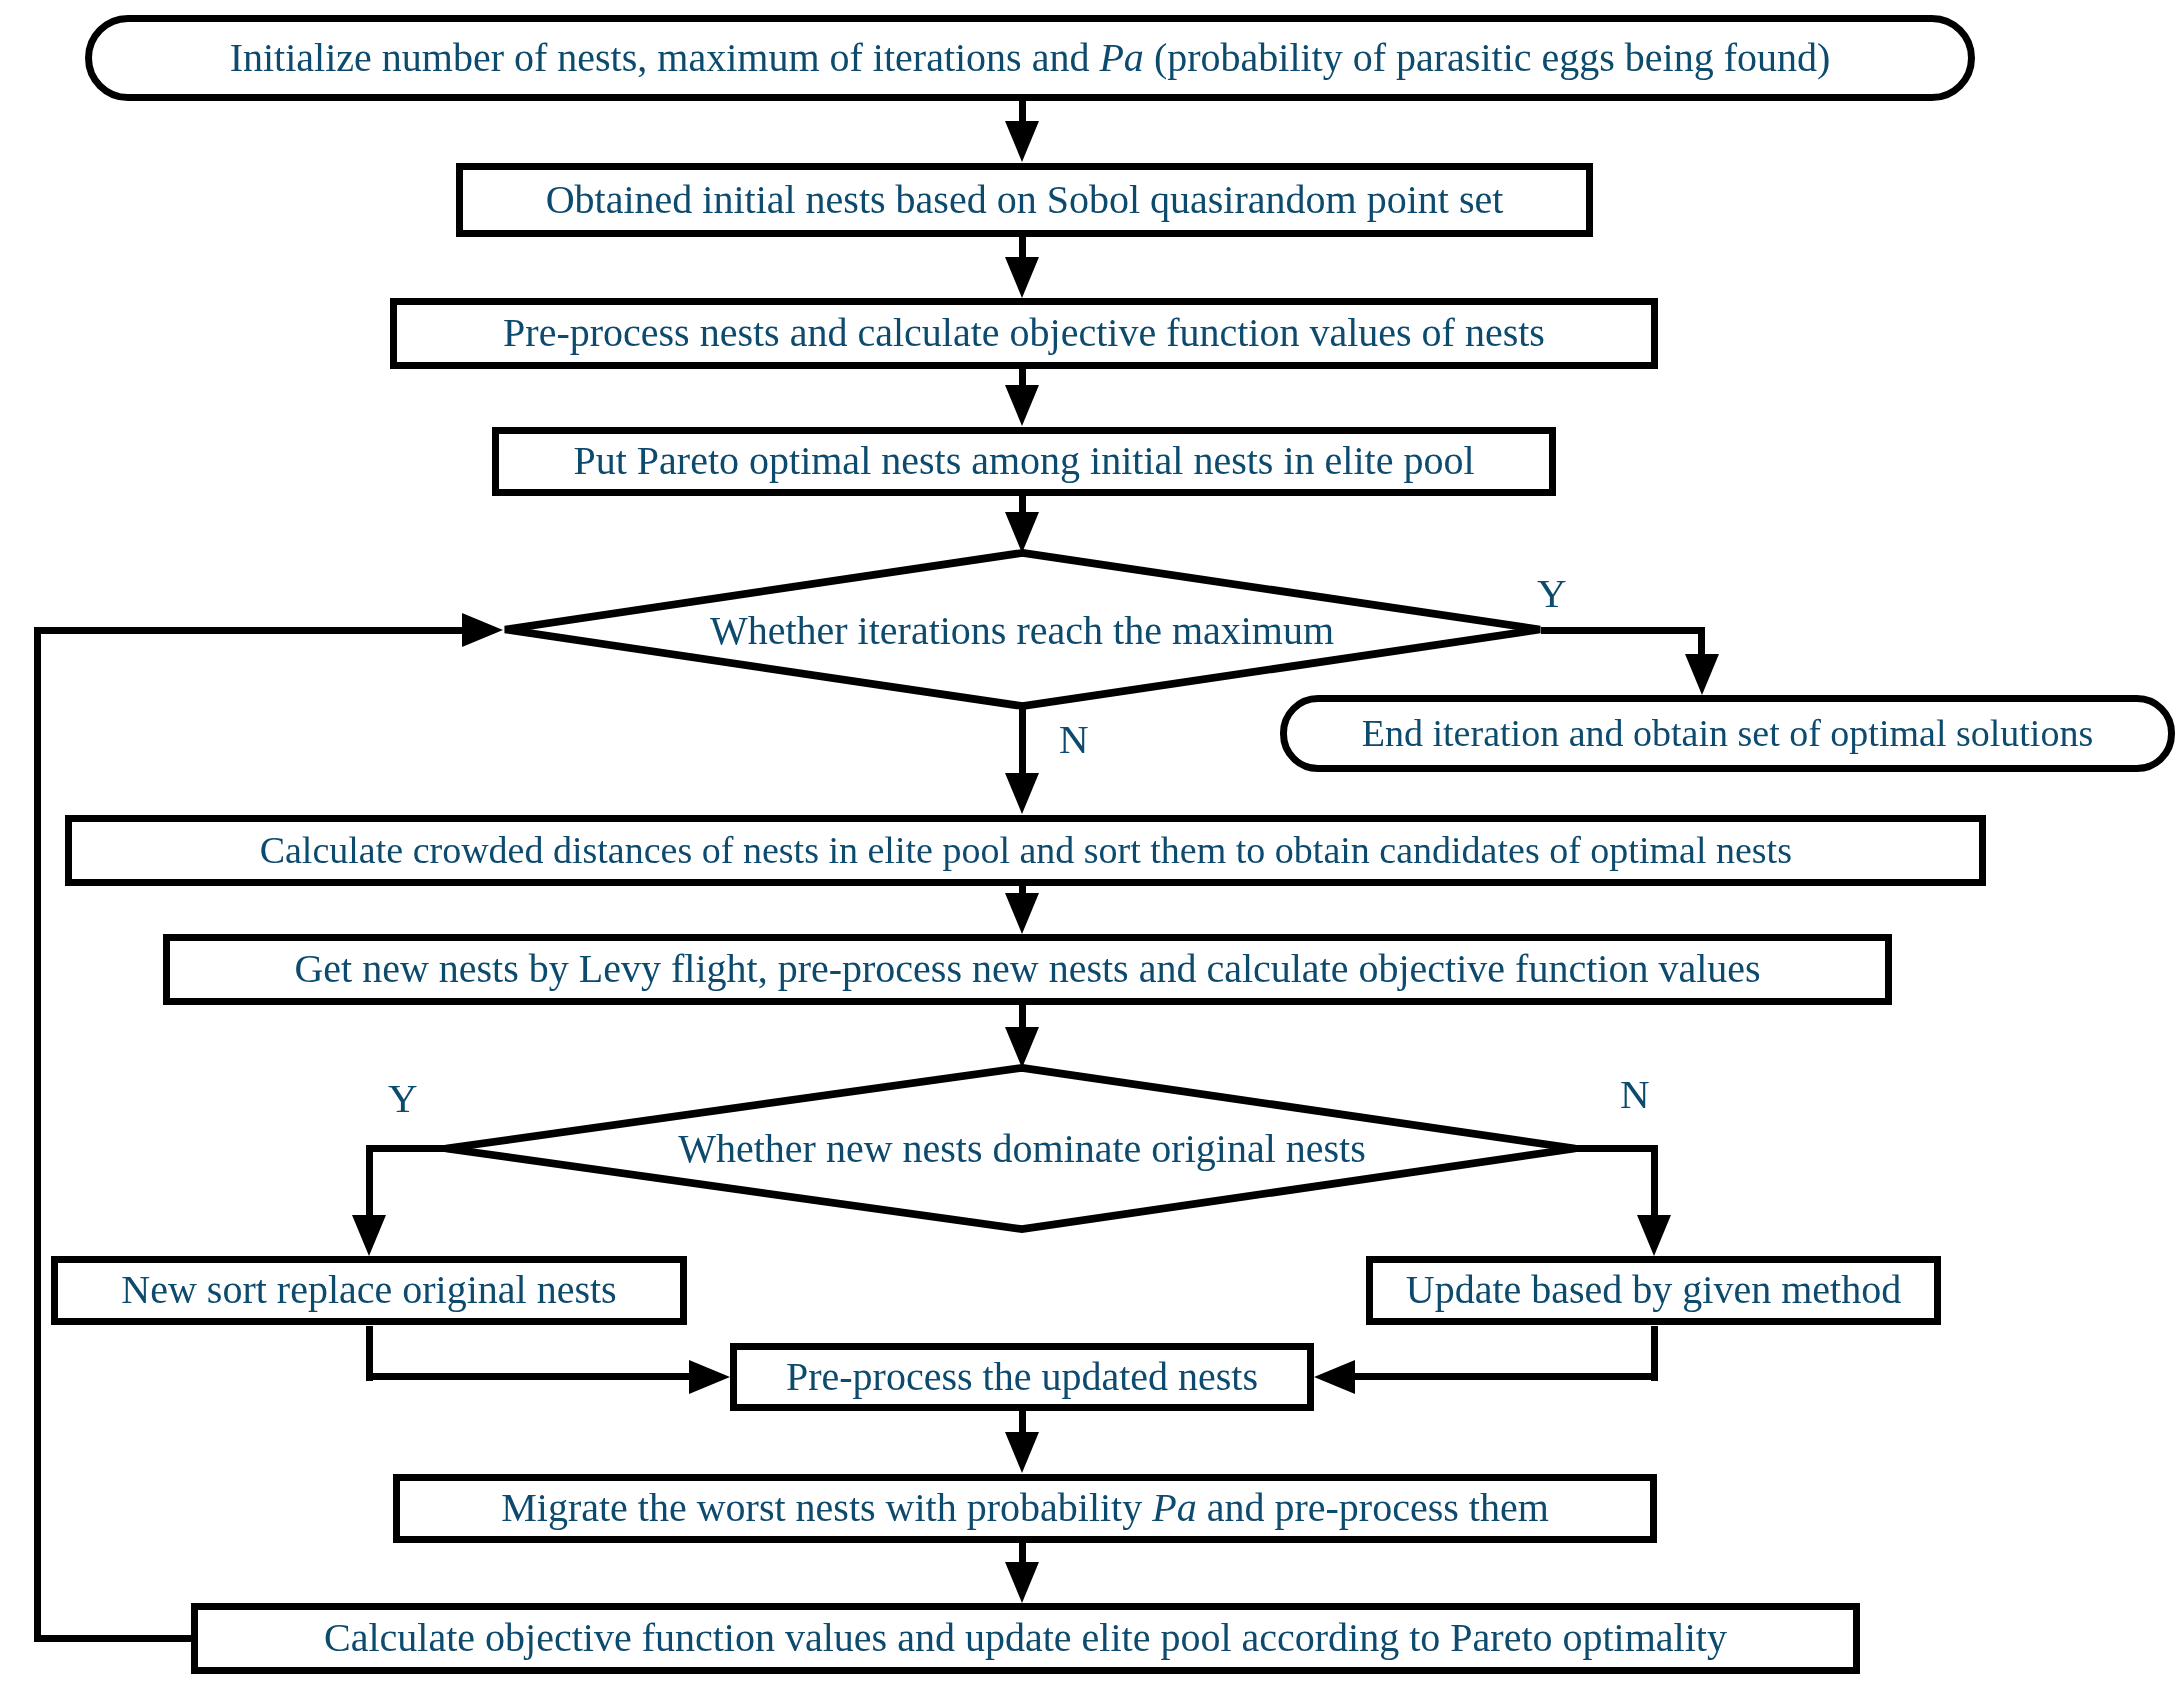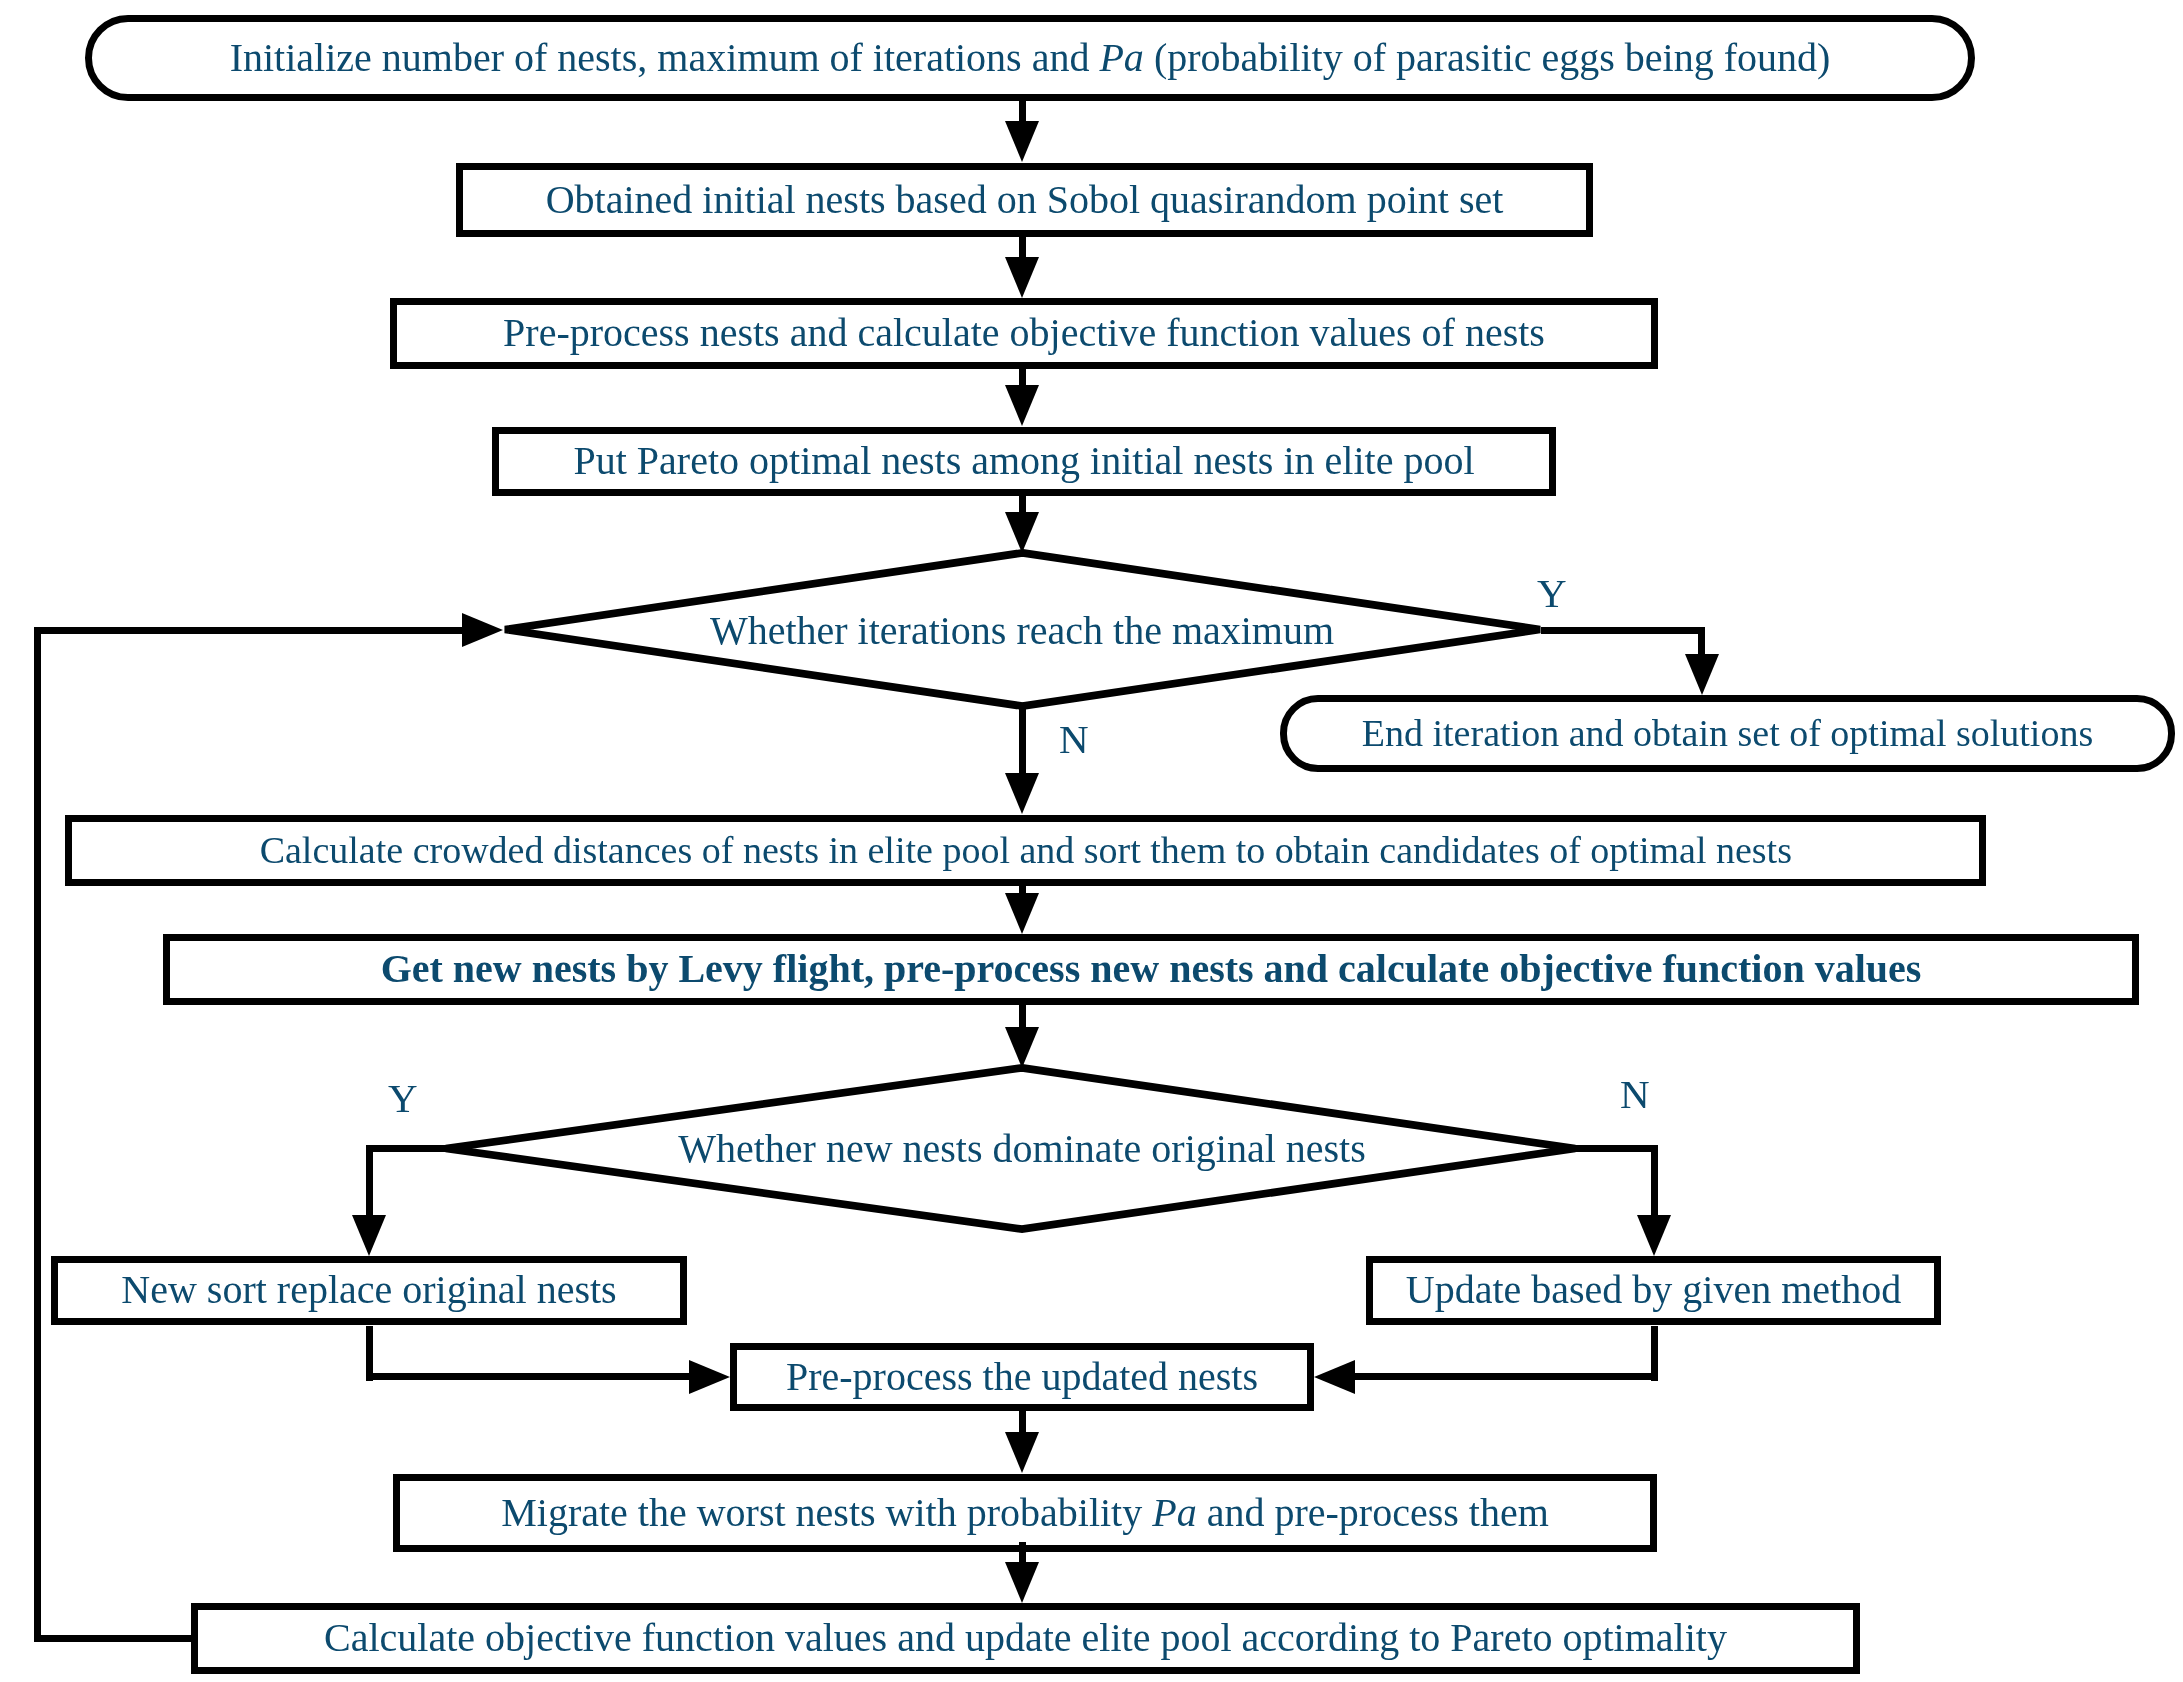--- a/index.html
+++ b/index.html
@@ -74,21 +74,21 @@
   </div>
 
   <div class="node terminal end-font" style="left:1280px;top:695px;width:895px;height:77px;border-radius:38px;">
     <span>End iteration and obtain set of optimal solutions</span>
   </div>
 
   <div class="node small-font" style="left:65px;top:815px;width:1921px;height:71px;">
     <span>Calculate crowded distances of nests in elite pool and sort them to obtain candidates of optimal nests</span>
   </div>
 
-  <div class="node" style="left:163px;top:934px;width:1976px;height:71px;font-weight:bold;">
+  <div class="node" style="left:163px;top:934px;width:1729px;height:71px;">
     <span>Get new nests by Levy flight, pre-process new nests and calculate objective function values</span>
   </div>
 
   <svg class="diamond-svg" style="left:442px;top:1064px;" width="1137" height="169" viewBox="0 0 1480 220">
     <polygon points="755,5 1475,110 755,215 5,110" fill="#ffffff" stroke="#000000" stroke-width="10"></polygon>
   </svg>
   <div class="diamond-label" style="left:561px;top:1110px;width:922px;height:77px;">
     <span>Whether new nests dominate original nests</span>
   </div>
 
@@ -97,21 +97,21 @@
   </div>
 
   <div class="node" style="left:1366px;top:1256px;width:575px;height:69px;">
     <span>Update based by given method</span>
   </div>
 
   <div class="node" style="left:730px;top:1343px;width:584px;height:68px;font-family:Liberation Serif, serif;">
     <span>Pre-process the updated nests</span>
   </div>
 
-  <div class="node" style="left:393px;top:1474px;width:1264px;height:78px;">
+  <div class="node" style="left:393px;top:1474px;width:1264px;height:69px;">
     <span><span>Migrate the worst nests with probability </span><i>Pa</i><span> and pre-process them</span></span>
   </div>
 
   <div class="node" style="left:191px;top:1603px;width:1669px;height:71px;">
     <span>Calculate objective function values and update elite pool according to Pareto optimality</span>
   </div>
 
   <div class="vline" style="left:1019px;top:100px;height:26px;"></div>
   <div class="arr arr-down" style="left:1005px;top:121px;"></div>
 

